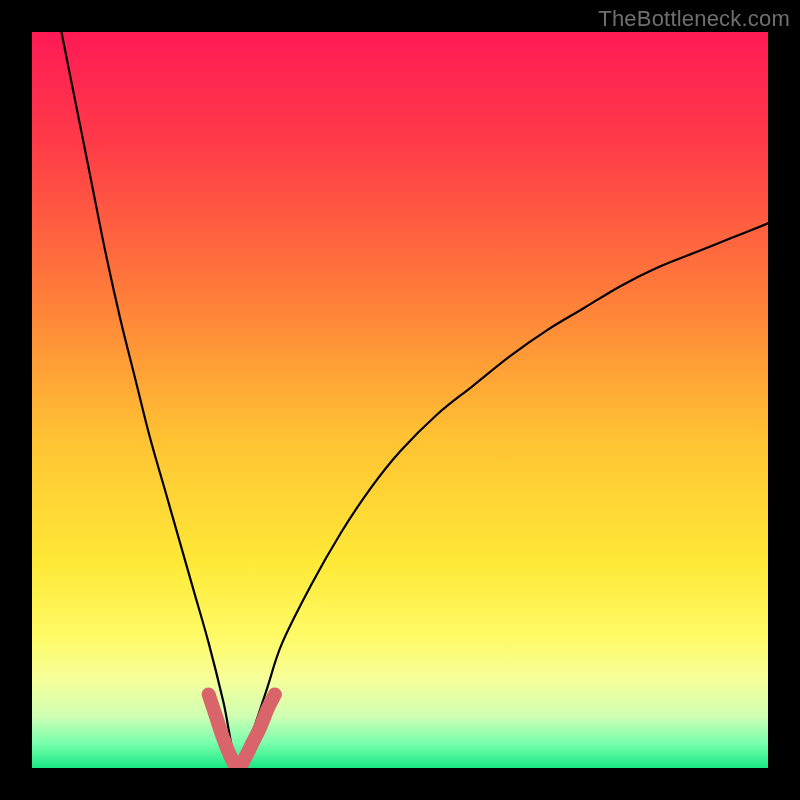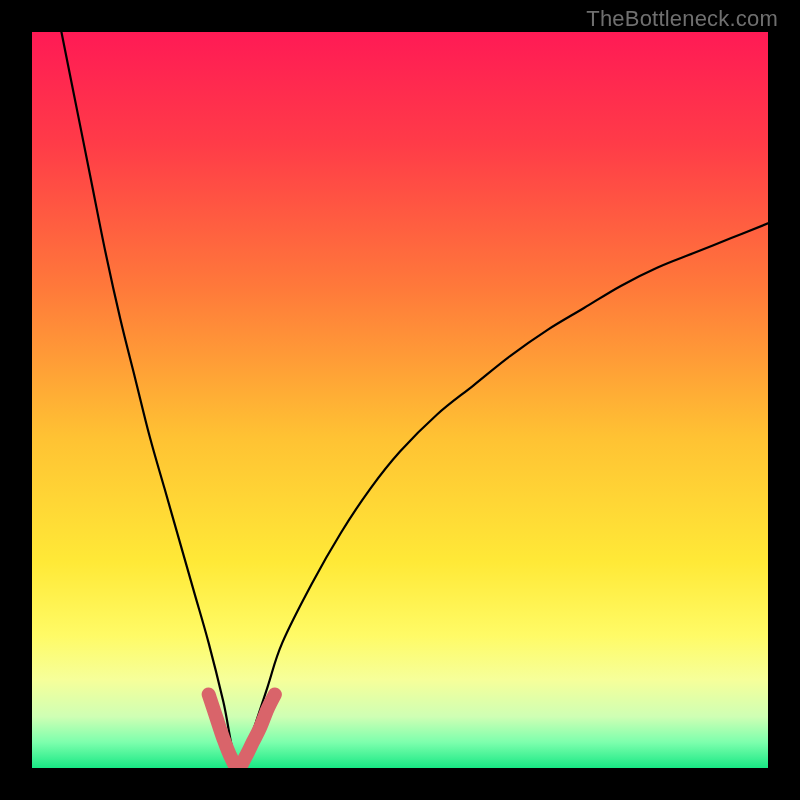--- a/index.html
+++ b/index.html
@@ -15,21 +15,21 @@
     position: absolute;
     left: 0;
     top: 0;
     width: 800px;
     height: 800px;
     background: #000;
   }
   .watermark {
     position: absolute;
     top: 6px;
-    right: 22px;
+    right: 10px;
     color: #6f6f6f;
     font-size: 22px;
     font-weight: 400;
     letter-spacing: 0.2px;
     user-select: none;
   }
   .plot-area {
     position: absolute;
     left: 32px;
     top: 32px;

